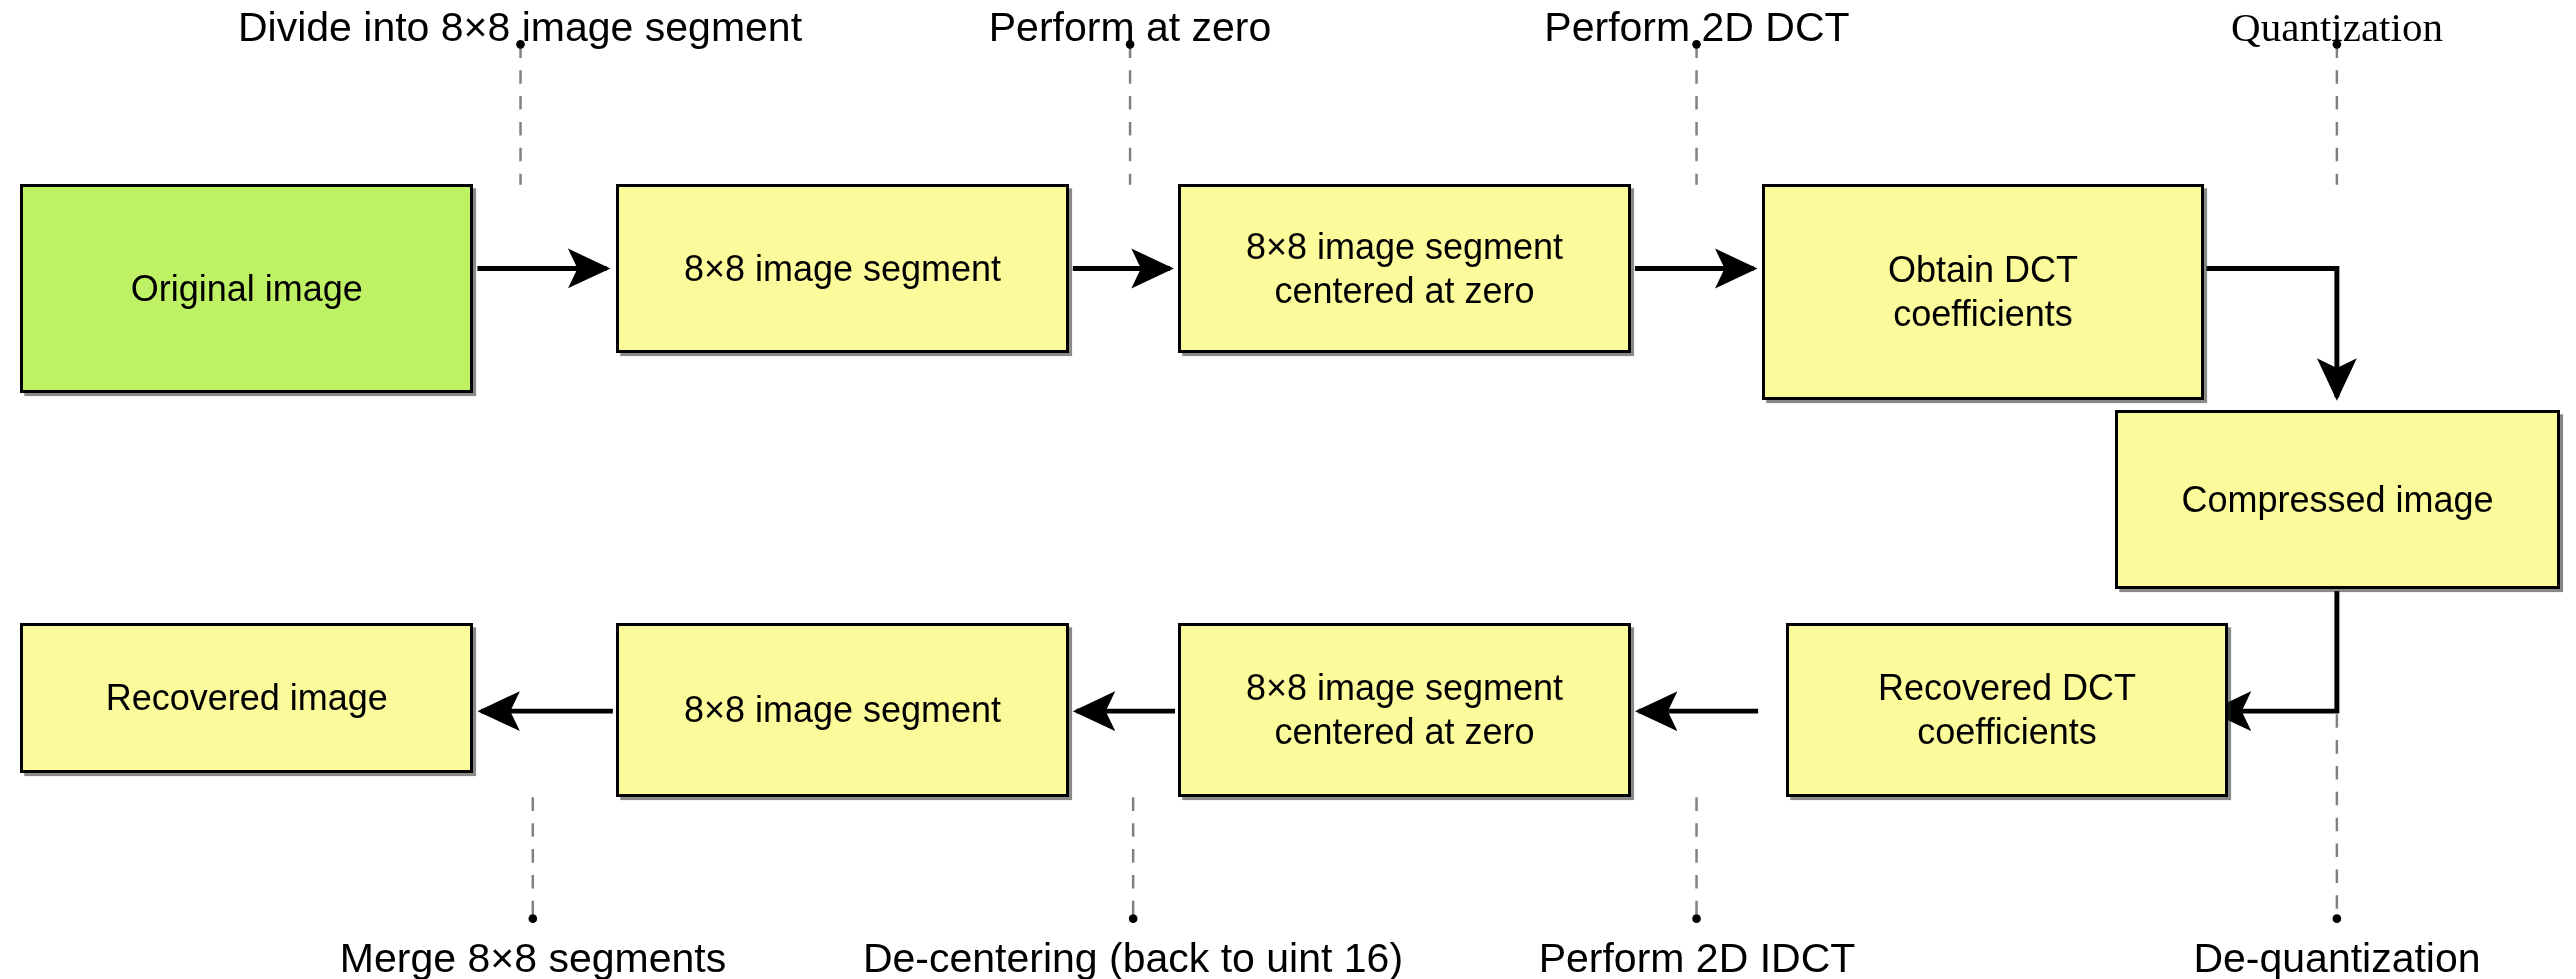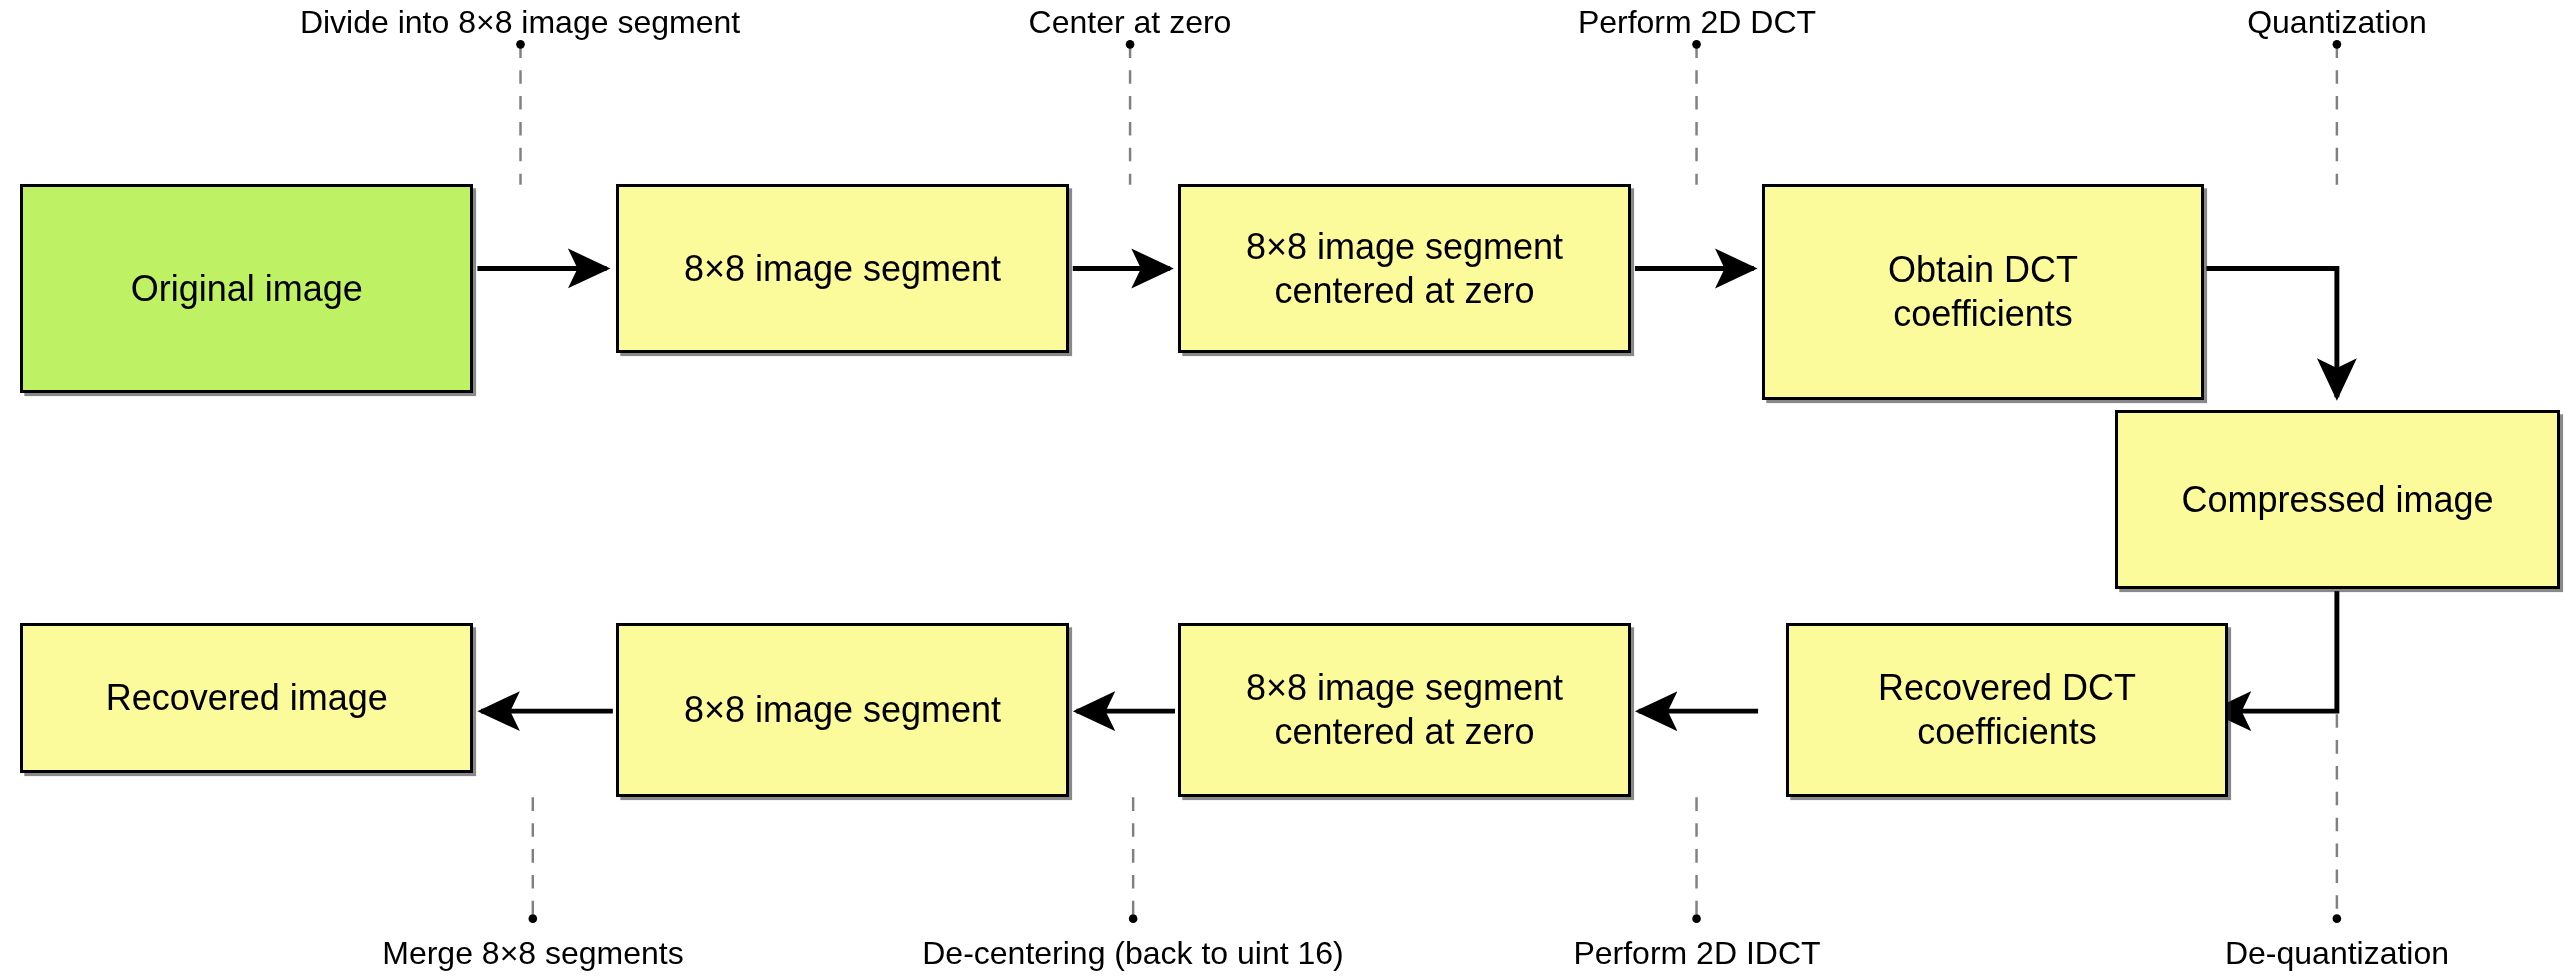--- a/index.html
+++ b/index.html
@@ -37,21 +37,21 @@
     color: #000000;
     font-size: 36px;
     line-height: 1.22;
     font-family: "Liberation Sans", sans-serif;
     padding: 2.5px 8.6px;
     white-space: pre-line;
   }
   .annot {
     position: absolute;
     color: #000000;
-    font-size: 32px;
+    font-size: 41px;
     line-height: 1.1;
     font-family: "Liberation Sans", sans-serif;
     white-space: nowrap;
     transform: translateX(-50%);
     text-align: center;
   }
 </style>
 </head>
 <body>
 
@@ -103,23 +103,23 @@
       <div class="node" style="left: 2115px; top: 410px; width: 445px; height: 179px; background: rgb(252, 251, 156); border-color: rgb(0, 0, 0);">Compressed image</div>
       <div class="node" style="left: 20.3px; top: 623px; width: 453px; height: 150px; background: rgb(252, 251, 156); border-color: rgb(0, 0, 0);">Recovered image</div>
       <div class="node" style="left: 616px; top: 623px; width: 453px; height: 174px; background: rgb(252, 251, 156); border-color: rgb(0, 0, 0);">8×8 image segment</div>
       <div class="node" style="left: 1178px; top: 623px; width: 453px; height: 174px; background: rgb(252, 251, 156); border-color: rgb(0, 0, 0);">8×8 image segment
 centered at zero</div>
       <div class="node" style="left: 1762px; top: 623px; width: 442px; height: 174px; background: rgb(252, 251, 156); border-color: rgb(0, 0, 0); margin-left: 24px;">Recovered DCT
 coefficients</div>
     </div>
   <div id="annot-top-layer">
       <div class="annot" style="left: 520px; top: 5px; color: rgb(0, 0, 0);">Divide into 8×8 image segment</div>
-      <div class="annot" style="left: 1130px; top: 5px; color: rgb(0, 0, 0);">Center at zero</div>
+      <div class="annot" style="left: 1130px; top: 5px; color: rgb(0, 0, 0);">Perform at zero</div>
       <div class="annot" style="left: 1697px; top: 5px; color: rgb(0, 0, 0);">Perform 2D DCT</div>
-      <div class="annot" style="left: 2337px; top: 5px; color: rgb(0, 0, 0);">Quantization</div>
+      <div class="annot" style="left: 2337px; top: 5px; color: rgb(0, 0, 0); font-family: Liberation Serif, serif;">Quantization</div>
     </div>
   <div id="annot-bottom-layer">
       <div class="annot" style="left: 533px; top: 936px; color: rgb(0, 0, 0);">Merge 8×8 segments</div>
       <div class="annot" style="left: 1133px; top: 936px; color: rgb(0, 0, 0);">De-centering (back to uint 16)</div>
       <div class="annot" style="left: 1697px; top: 936px; color: rgb(0, 0, 0);">Perform 2D IDCT</div>
       <div class="annot" style="left: 2337px; top: 936px; color: rgb(0, 0, 0);">De-quantization</div>
     </div>
 
 </div>
 

